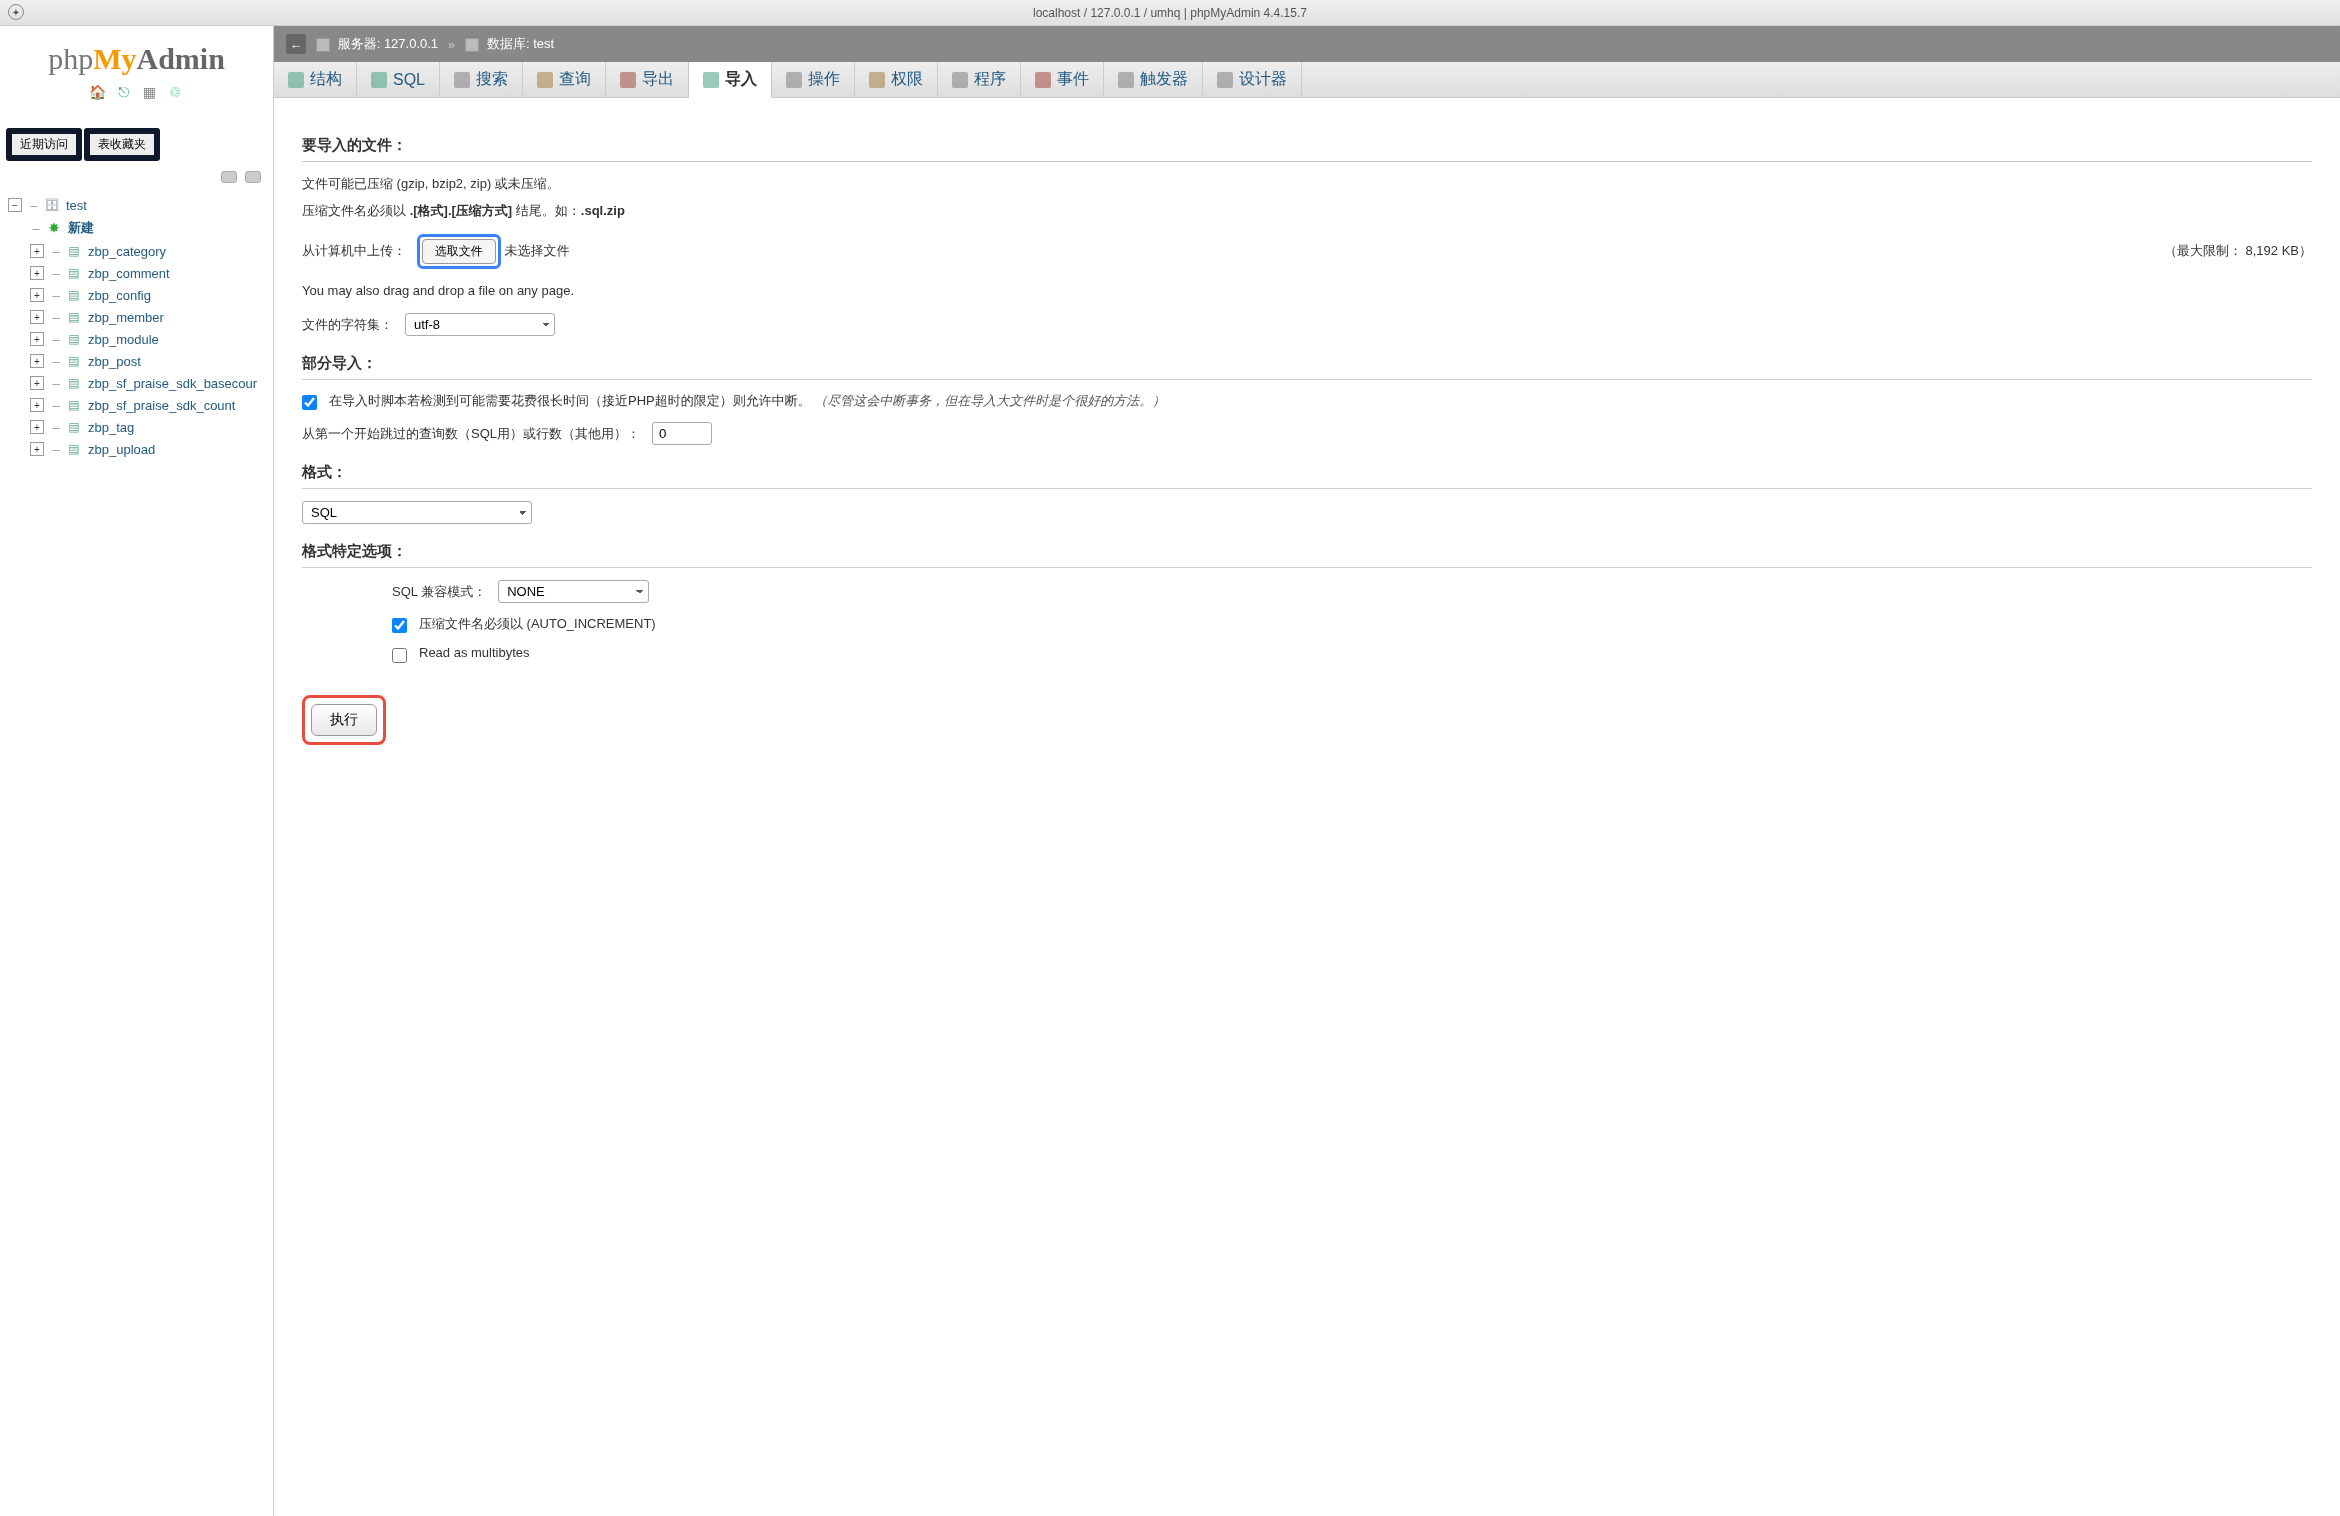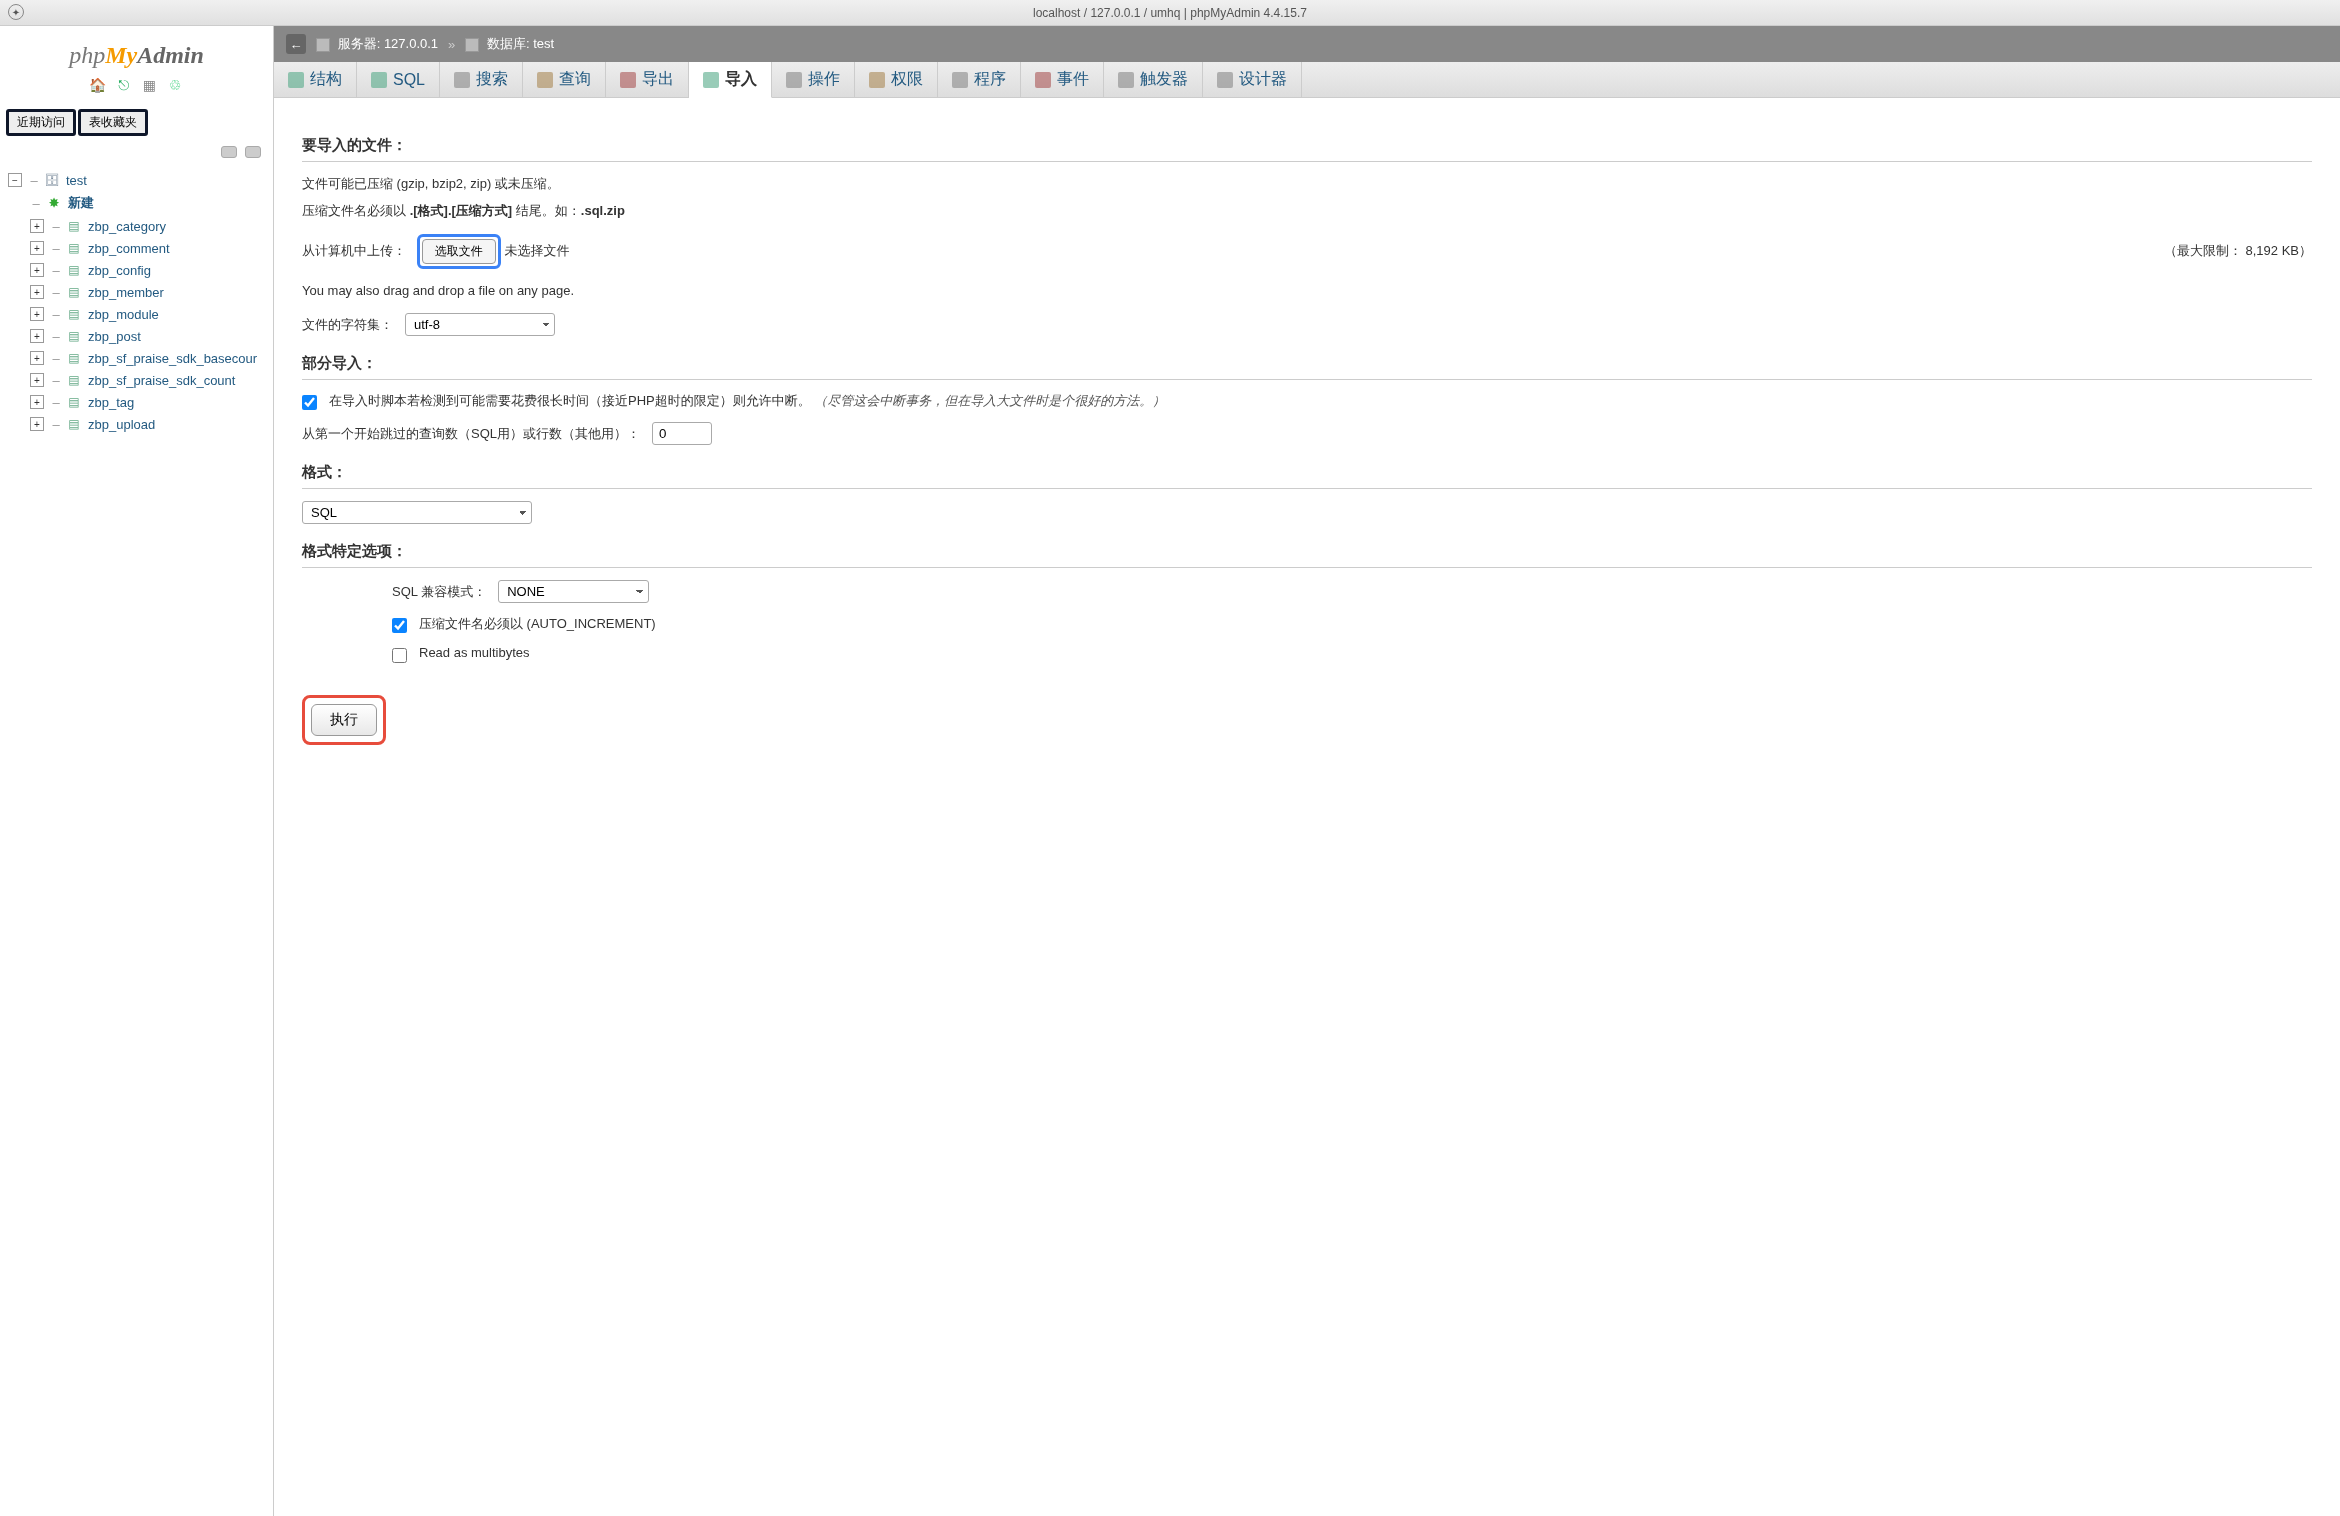--- a/index.html
+++ b/index.html
@@ -3,30 +3,30 @@
 <meta charset="utf-8">
 <style>
 * { margin: 0; padding: 0; box-sizing: border-box; }
 body { font-family: -apple-system, "Helvetica Neue", Arial, sans-serif; font-size: 13px; color: #333; background: #fff; }
 
 .titlebar { height: 26px; background: linear-gradient(#f0f0f0, #e0e0e0); border-bottom: 1px solid #ccc; display: flex; align-items: center; justify-content: center; position: relative; font-size: 12px; color: #555; }
 .titlebar .compass { position: absolute; left: 8px; top: 4px; width: 16px; height: 16px; border: 1px solid #888; border-radius: 50%; display:flex; align-items:center; justify-content:center; font-size:10px; }
 
 .container { display: flex; height: calc(100vh - 26px); }
 .sidebar { width: 274px; background: #fff; border-right: 1px solid #ccc; padding-top: 10px; }
-.logo { text-align: center; margin: 6px 0 8px; font-family: Georgia, serif; font-size: 24px; font-weight: bold; font-style: italic; }
+.logo { text-align: center; margin: 6px 0 8px; font-family: Georgia, serif; font-size: 30px; font-weight: bold; }
 .logo .php { color: #777; font-weight: normal; }
 .logo .my { color: #f59b00; }
 .logo .admin { color: #666; }
 
 .sidebar-iconbar { text-align: center; margin-bottom: 10px; }
 .sidebar-iconbar span { display: inline-block; width: 18px; height: 18px; margin: 0 2px; vertical-align: middle; font-size: 14px; }
 
 .tab-mini { display: flex; padding: 4px 6px; gap: 2px; margin-bottom: 6px; }
-.tab-mini button { border: 3px solid #0f172a; background: #eee; border-radius: 3px; padding: 2px 8px; font-size: 12px; cursor: pointer; }
+.tab-mini button { border: 6px solid #0f172a; background: #eee; border-radius: 3px; padding: 2px 8px; font-size: 12px; cursor: pointer; margin-top: 12px; }
 
 .nav-tools { text-align: right; padding-right: 12px; margin-bottom: 8px; }
 .nav-tools span { display: inline-block; width: 16px; height: 12px; background: #ccc; border-radius: 3px; margin-left: 4px; border:1px solid #aaa; }
 
 .tree { font-size: 13px; padding-left: 6px; }
 .tree-item { display: flex; align-items: center; padding: 3px 2px; white-space: nowrap; }
 .tree-item.indent1 { padding-left: 24px; }
 .tree-item.indent2 { padding-left: 24px; }
 .tree-toggle { width: 14px; height: 14px; border: 1px solid #999; display: inline-flex; align-items: center; justify-content: center; font-size: 10px; margin-right: 6px; background: #fff; cursor: pointer; }
 .tree-toggle.minus::before { content: "−"; }

